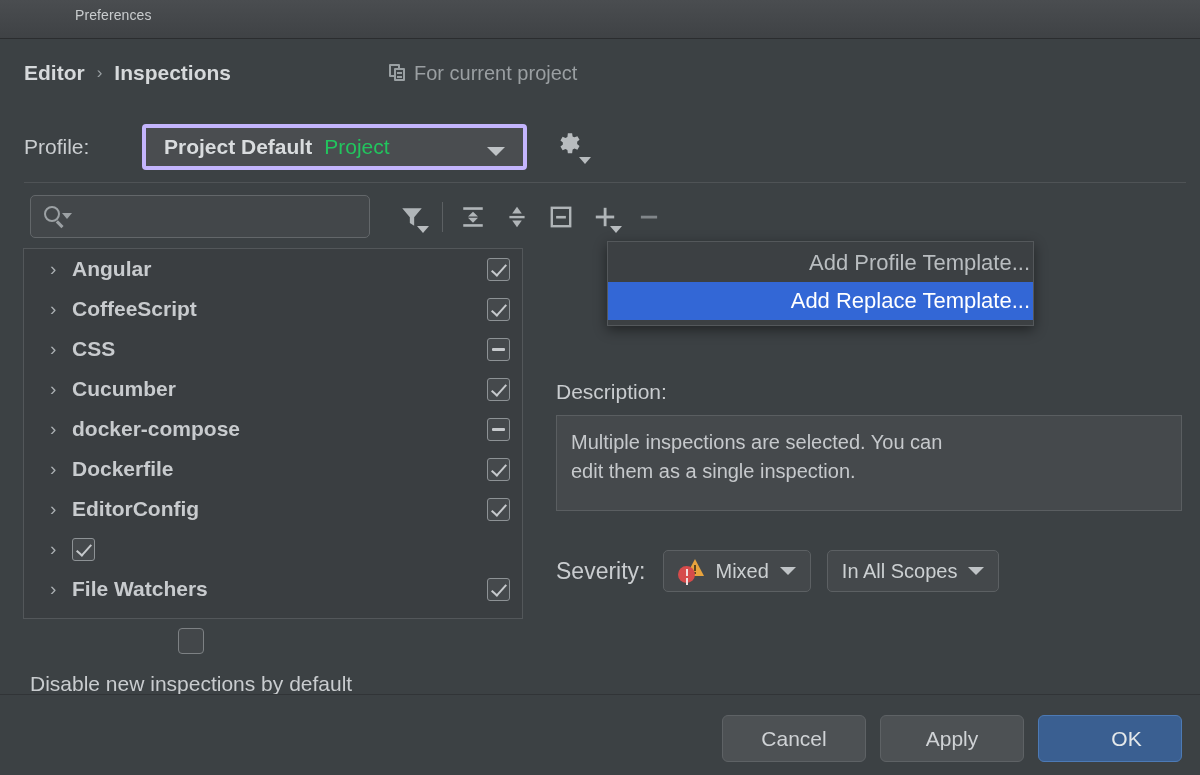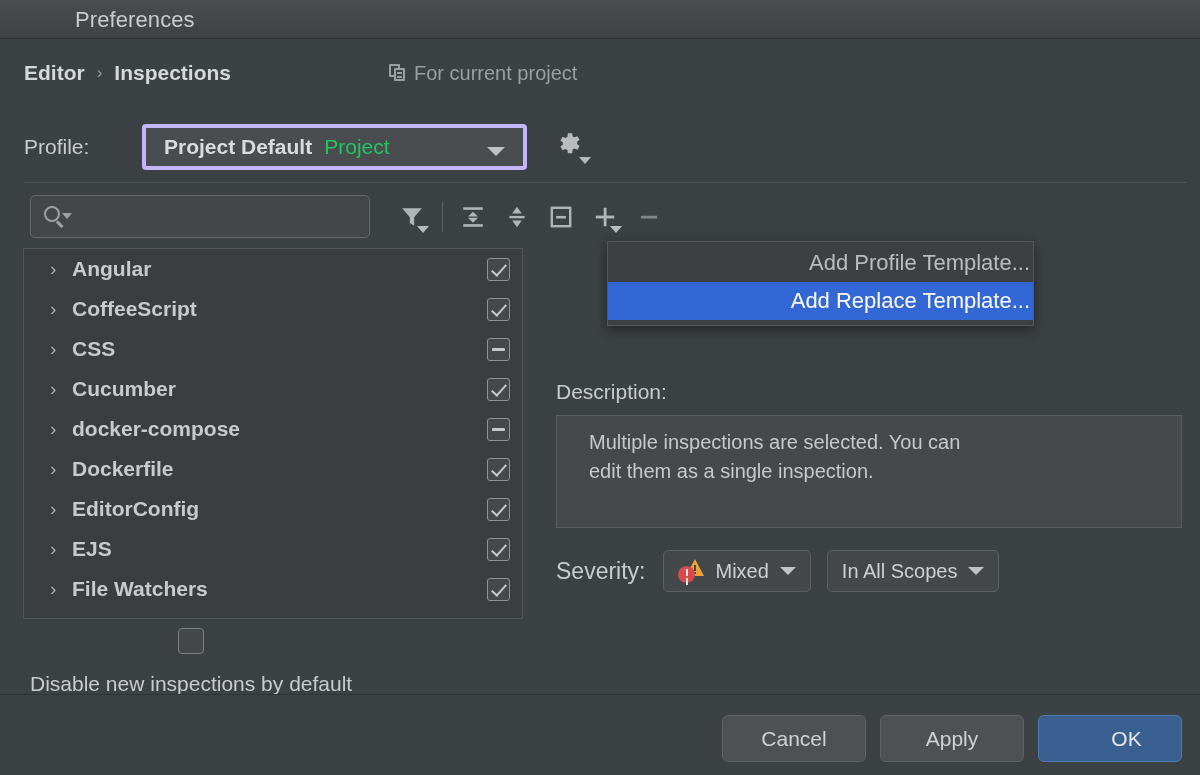--- a/index.html
+++ b/index.html
@@ -23,21 +23,21 @@
   .titlebar {
     position: absolute;
     left: 0; top: 0;
     width: 1200px; height: 39px;
     background: linear-gradient(to bottom, #4a4d50 0%, #3f4245 100%);
     border-bottom: 1px solid #2b2d2f;
   }
   .titlebar-text {
     position: absolute;
     left: 75px; top: 7px;
-    font-size: 22px;
+    font-size: 14px;
     color: #c9ccce;
     letter-spacing: .1px;
   }
 
   
   .breadcrumb {
     position: absolute;
     left: 24px; top: 58px;
     display: flex;
     align-items: center;
@@ -294,24 +294,24 @@
   
   .desc-label {
     position: absolute;
     left: 556px; top: 380px;
     font-size: 21px;
     color: #c9cccf;
   }
   .desc-box {
     position: absolute;
     left: 556px; top: 415px;
-    width: 626px; height: 113px;
+    width: 626px; height: 96px;
     background: #45494c;
     border: 1px solid #5a5e61;
-    padding: 12px 32px;
+    padding: 12px 14px;
   }
   .desc-text {
     font-size: 20px;
     color: #c6c9cc;
     line-height: 29px;
     white-space: pre-wrap;
   }
 
   .sev-row {
     position: absolute;
@@ -576,21 +576,20 @@
         <span class="tree-label">Dockerfile</span>
         <span class="cbx checked"></span>
       </div>
       <div class="tree-row">
         <span class="chev">›</span>
         <span class="tree-label">EditorConfig</span>
         <span class="cbx checked"></span>
       </div>
       <div class="tree-row">
         <span class="chev">›</span>
-        <span class="tree-label">EJS</span>
         <span class="cbx checked"></span>
       </div>
       <div class="tree-row">
         <span class="chev">›</span>
         <span class="tree-label">File Watchers</span>
         <span class="cbx checked"></span>
       </div>
     </div>
 
   <div class="disable-row">

